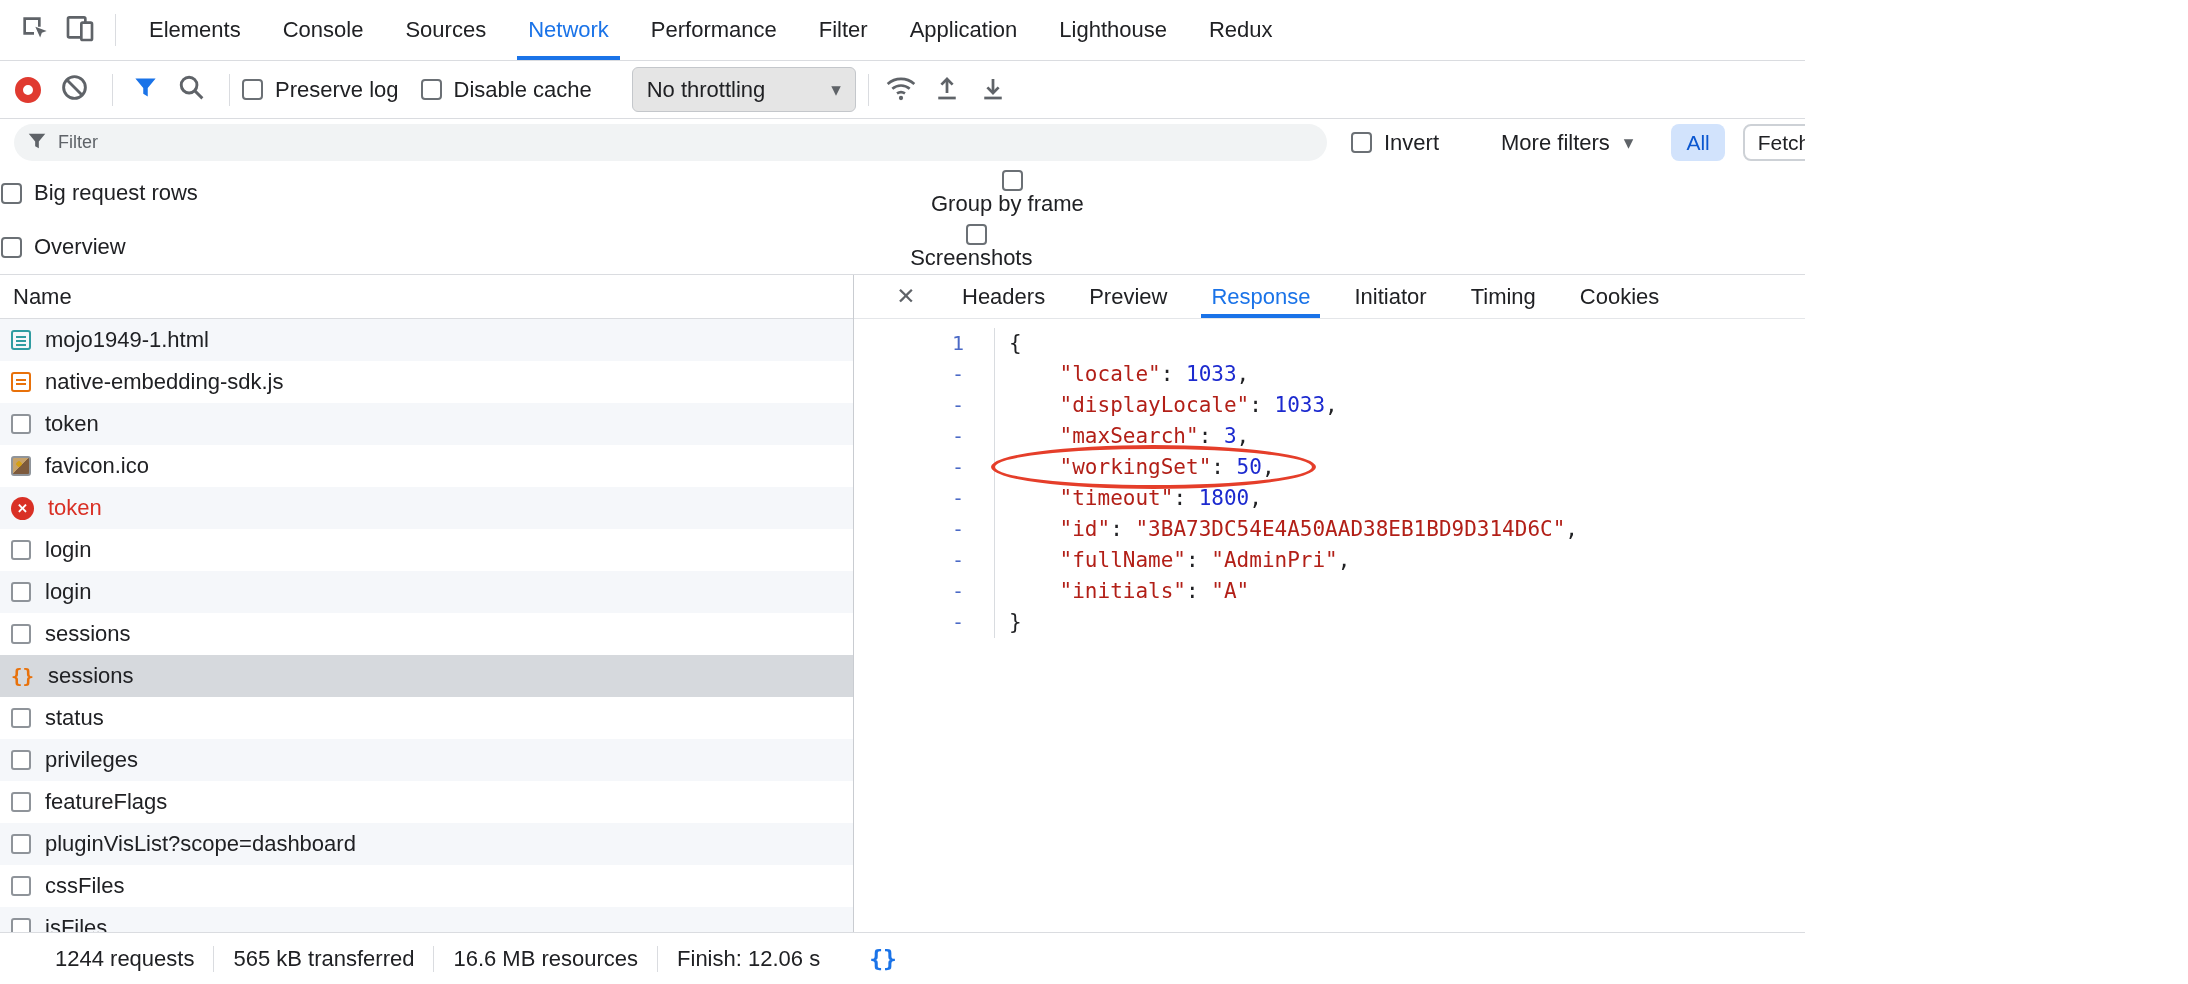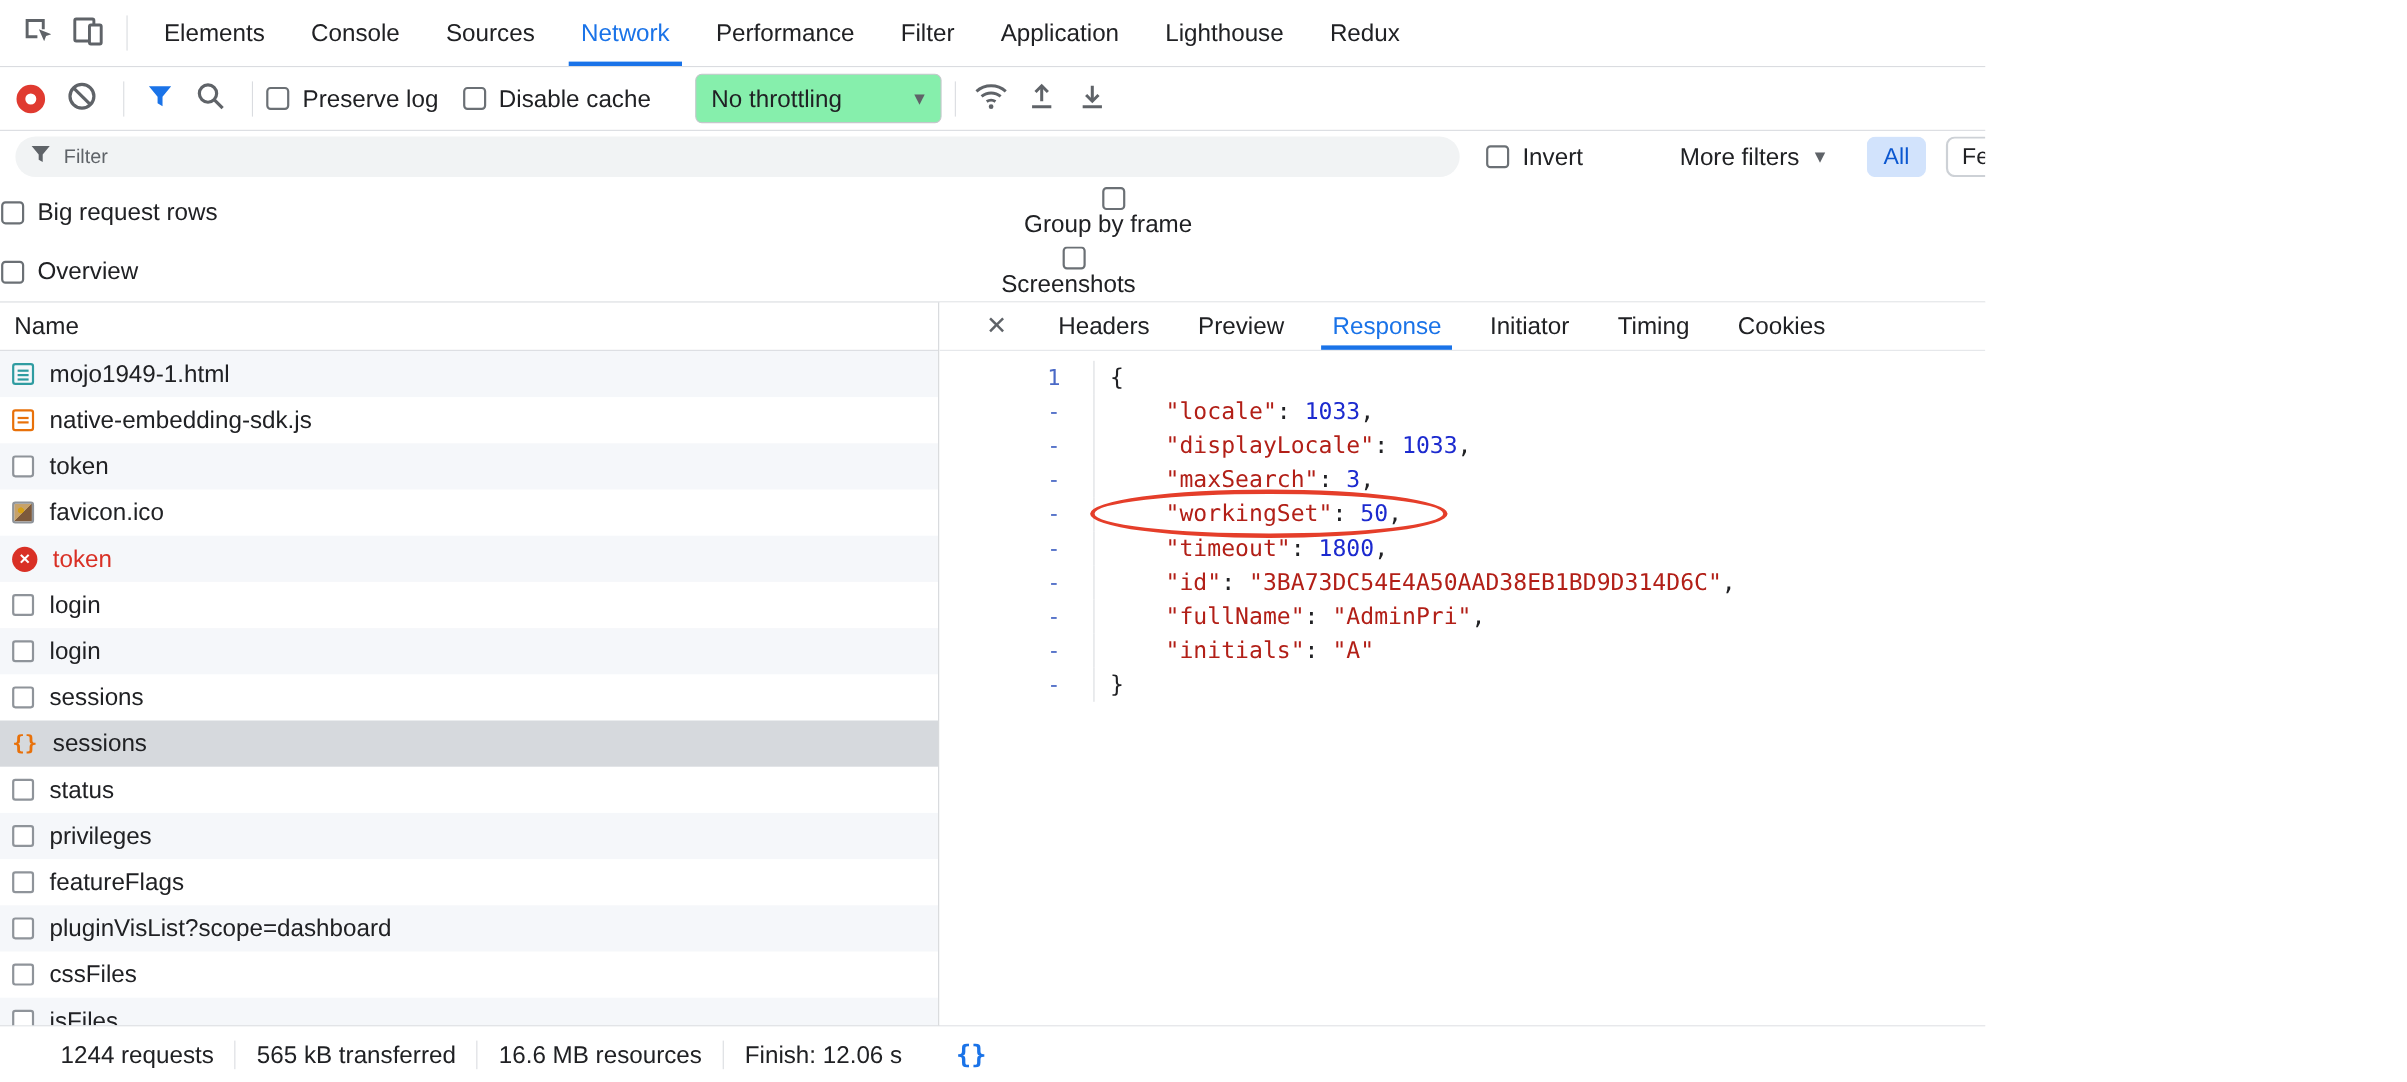--- a/index.html
+++ b/index.html
@@ -16,31 +16,31 @@
   .tab { display:flex; align-items:center; padding:0 21px; font-size:22px; color:#202124; position:relative; cursor:default; white-space:nowrap; }
   .tab.active { color:var(--accent); }
   .tab.active::after { content:""; position:absolute; left:10px; right:10px; bottom:0; height:4px; background:var(--accent); }
 
   
   .toolbar2 { height:58px; display:flex; align-items:center; border-bottom:1px solid #dadce0; padding-left:8px; }
   .tb-icon { width:40px; height:44px; display:flex; align-items:center; justify-content:center; flex:0 0 auto; margin-right:6px; }
   .record-dot { width:26px; height:26px; border-radius:50%; border:8px solid var(--record-red); }
   .cb { width:21px; height:21px; border:2.5px solid #6b7075; border-radius:4px; background:#fff; flex:0 0 auto; }
   .tb-label { font-size:22px; margin-left:12px; margin-right:22px; white-space:nowrap; }
-  .throttle { height:45px; width:224px; border:1px solid #c4c7cb; border-radius:6px; display:flex; align-items:center; justify-content:space-between; padding:0 14px; font-size:22px; margin-left:18px; background:#86efac; }
+  .throttle { height:45px; width:224px; border:1px solid #c4c7cb; border-radius:6px; display:flex; align-items:center; justify-content:space-between; padding:0 14px; font-size:22px; margin-left:18px; background:#e5e5e5; }
   .caret { color:#5f6368; font-size:19px; line-height:1; }
 
   
   .filterbar { height:47px; display:flex; align-items:center; padding-left:14px; overflow:hidden; }
   .filter-pill { width:1313px; height:37px; border-radius:19px; background:#f1f3f4; display:flex; align-items:center; padding-left:12px; gap:10px; flex:0 0 auto; }
   .filter-pill input { border:none; outline:none; background:transparent; font-size:18px; font-family:"Liberation Sans",sans-serif; color:#202124; width:1200px; }
   .filter-pill input::placeholder { color:#5f6368; }
   .invert { margin-left:24px; display:flex; align-items:center; flex:0 0 auto; }
   .invert .tb-label { margin-right:0; }
-  .morefilters { margin-left:88px; display:flex; align-items:center; gap:14px; font-size:22px; flex:0 0 auto; }
+  .morefilters { margin-left:62px; display:flex; align-items:center; gap:14px; font-size:22px; flex:0 0 auto; }
   .chips { display:flex; gap:18px; margin-left:38px; flex:1; overflow:hidden; }
   .chip { height:37px; display:flex; align-items:center; padding:0 13px; border:2px solid #cdd1d6; border-radius:8px; font-size:21px; color:#202124; flex:0 0 auto; white-space:nowrap; }
   .chip.active { border-color:transparent; background:var(--chip-active-bg); color:var(--chip-active-text);text-align:right; }
 
   
   .optrow { height:54px; display:flex; align-items:center; padding-left:1px; }
   .optrow .grp { display:flex; align-items:center; }
   .optrow .right { margin-left:auto; width:311px; display:flex; align-items:center; }
 
   

